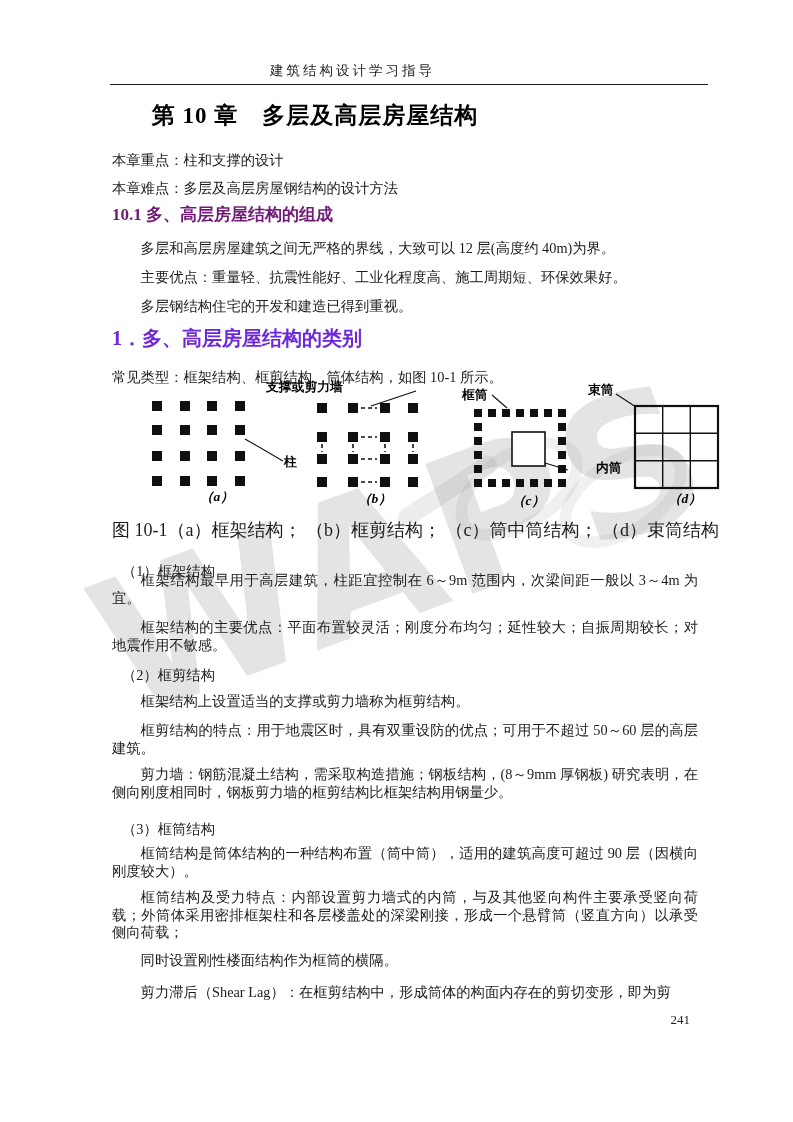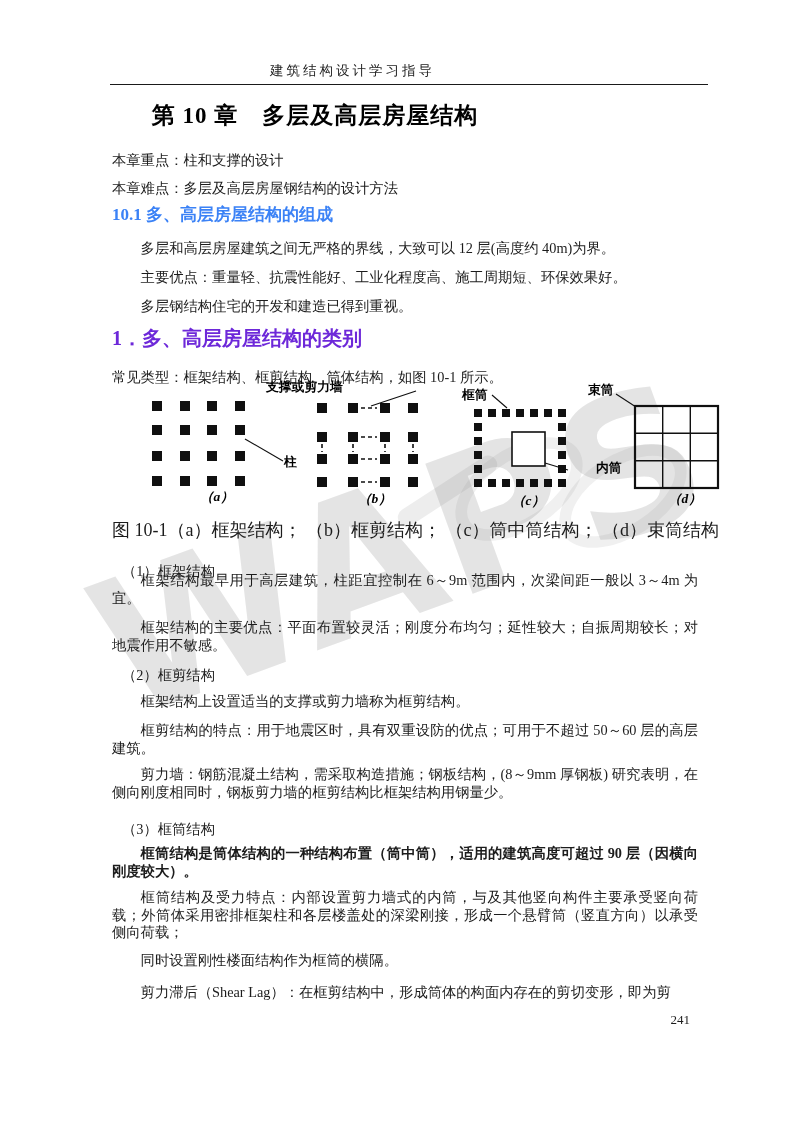--- a/index.html
+++ b/index.html
@@ -13,21 +13,21 @@
 
   
   .doc-header { left:0; top:62px; width:705px; text-align:center;
     font-size:13.5px; letter-spacing:3px; color:#222; }
   .header-rule { left:110px; top:84px; width:598px; height:1.4px; background:#1a1a1a; }
 
   
   .chapter-title { left:0; top:100px; width:630px; text-align:center;
     font-size:23px; font-weight:bold; letter-spacing:1px; color:#000; }
   .meta-line { left:112px; font-size:14.3px; }
-  .section-heading { left:112px; font-size:17px; font-weight:bold; color:#3b82f6; }
+  .section-heading { left:112px; font-size:17px; font-weight:bold; color:#701a75; }
   .sub-heading { left:112px; font-size:20px; font-weight:bold; color:#6d28d9; }
   .num-heading { left:112px; padding-left:10px; font-size:14.3px; }
 
   
   .para { left:112px; width:586px; font-size:14.3px; line-height:17.6px;
     text-align:justify; }
   .indent { text-indent:2em; }
 
   
   .fig-label { font-size:12.8px; font-weight:bold; color:#000; white-space:nowrap; }
@@ -189,21 +189,21 @@
     <div class="abs para num-heading" style="top:542px;margin-top:21px;">（1）框架结构</div>
     <div class="abs para indent" style="top:572px;">框架结构最早用于高层建筑，柱距宜控制在 6～9m 范围内，次梁间距一般以 3～4m 为宜。</div>
     <div class="abs para indent" style="top:619px;">框架结构的主要优点：平面布置较灵活；刚度分布均匀；延性较大；自振周期较长；对地震作用不敏感。</div>
 
     <div class="abs para num-heading" style="top:667px;">（2）框剪结构</div>
     <div class="abs para indent" style="top:693px;">框架结构上设置适当的支撑或剪力墙称为框剪结构。</div>
     <div class="abs para indent" style="top:722px;">框剪结构的特点：用于地震区时，具有双重设防的优点；可用于不超过 50～60 层的高层建筑。</div>
     <div class="abs para indent" style="top:766px;">剪力墙：钢筋混凝土结构，需采取构造措施；钢板结构，(8～9mm 厚钢板) 研究表明，在侧向刚度相同时，钢板剪力墙的框剪结构比框架结构用钢量少。</div>
 
     <div class="abs para num-heading" style="top:821px;">（3）框筒结构</div>
-    <div class="abs para indent" style="top:845px;font-weight:bold;">框筒结构是筒体结构的一种结构布置（筒中筒），适用的建筑高度可超过 90 层（因横向刚度较大）。</div>
+    <div class="abs para indent" style="top:845px;">框筒结构是筒体结构的一种结构布置（筒中筒），适用的建筑高度可超过 90 层（因横向刚度较大）。</div>
     <div class="abs para indent" style="top:889px;">框筒结构及受力特点：内部设置剪力墙式的内筒，与及其他竖向构件主要承受竖向荷载；外筒体采用密排框架柱和各层楼盖处的深梁刚接，形成一个悬臂筒（竖直方向）以承受侧向荷载；</div>
     <div class="abs para indent" style="top:952px;">同时设置刚性楼面结构作为框筒的横隔。</div>
     <div class="abs para indent" style="top:984px;">剪力滞后（Shear Lag）：在框剪结构中，形成筒体的构面内存在的剪切变形，即为剪</div>
 
     <div class="abs page-number">241</div>
 
   </div>
 </div>
 
 </body></html>

